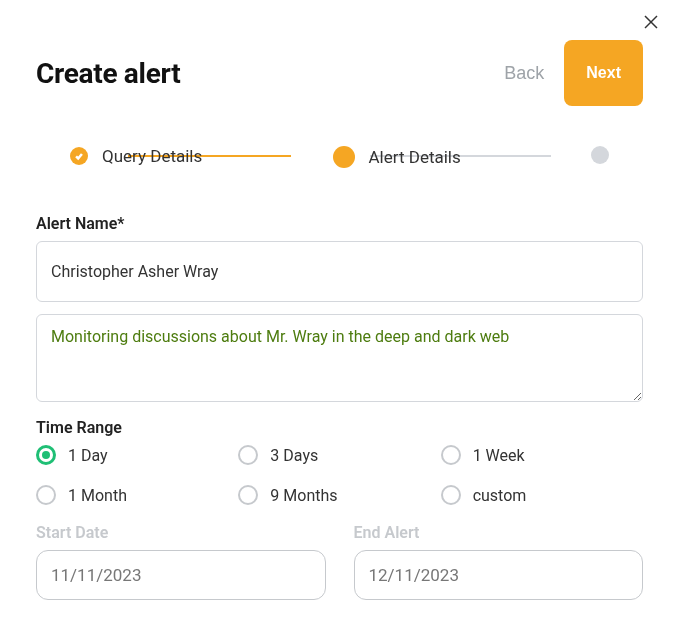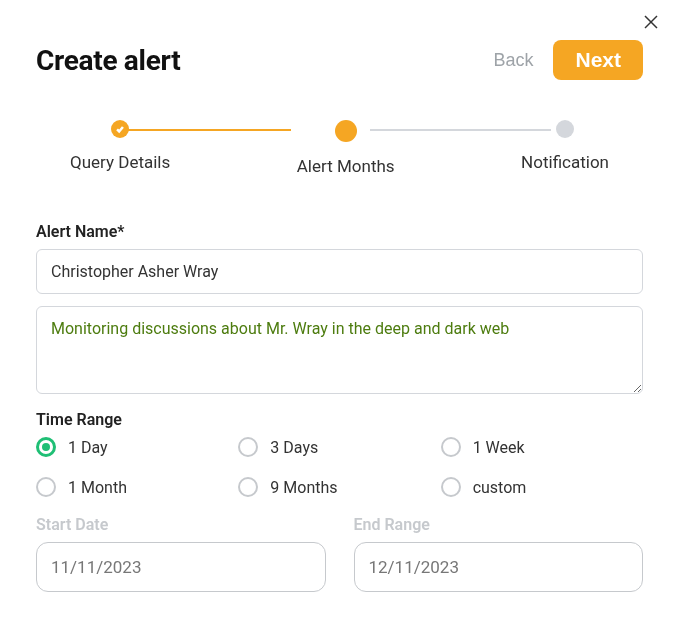--- a/index.html
+++ b/index.html
@@ -43,35 +43,34 @@
       color: #9ea3a8;
       cursor: pointer;
       font-weight: 500;
       padding: 8px 6px;
     }
     .next-btn {
       background: #f5a623;
       border: none;
       border-radius: 8px;
       color: #fff;
-      font-size: 21px;
+      font-size: 16px;
       font-weight: 700;
-      padding: 8px 22px;
+      padding: 24px 22px;
       cursor: pointer;
     }
     .stepper {
       display: flex;
       align-items: flex-start;
       justify-content: space-between;
       padding: 40px 70px 20px 70px;
       position: relative;
     }
     .step {
       display: flex;
-      flex-direction: column;
       align-items: center;
       gap: 14px;
       position: relative;
       z-index: 2;
       flex: 0 0 auto;
     }
     .step-circle {
       width: 18px;
       height: 18px;
       border-radius: 50%;
@@ -103,21 +102,21 @@
       font-weight: 600;
       color: #222;
       margin-bottom: 8px;
       display: block;
     }
     .field-label.disabled { color: #c6c9cd; }
     .text-input {
       width: 100%;
       border: 1px solid #d4d7dc;
       border-radius: 6px;
-      padding: 12px 14px;
+      padding: 20px 14px;
       font-size: 16px;
       color: #333;
       font-family: inherit;
       outline: none;
       background: #fff;
     }
     .textarea {
       width: 100%;
       border: 1px solid #d4d7dc;
       border-radius: 6px;
@@ -212,26 +211,25 @@
     <div class="step-circle step-completed">
       <svg viewBox="0 0 12 12">
           <polyline points="2.5,6.5 5,9 9.5,3.5"></polyline>
         </svg>
     </div>
     <span class="step-label">Query Details</span>
   </div>
 
   <div class="step">
     <div class="step-circle step-active"></div>
-    <span class="step-label">Alert Months</span>
+    <span class="step-label">Alert Details</span>
   </div>
 
   <div class="step">
     <div class="step-circle step-pending"></div>
-    <span class="step-label">Notification</span>
   </div>
 </div>
 
 <div class="form">
 
   <div class="field-group">
     <label class="field-label">Alert Name*</label>
     <input type="text" class="text-input" value="Christopher Asher Wray" style="">
   </div>
 
@@ -268,18 +266,18 @@
       </div>
     </div>
   </div>
 
   <div class="date-row">
     <div class="date-col">
       <label class="field-label disabled">Start Date</label>
       <input type="text" class="date-input" value="11/11/2023" style="">
     </div>
     <div class="date-col">
-      <label class="field-label disabled">End Range</label>
+      <label class="field-label disabled">End Alert</label>
       <input type="text" class="date-input" value="12/11/2023" style="">
     </div>
   </div>
 
 </div>
 
 </body></html>

